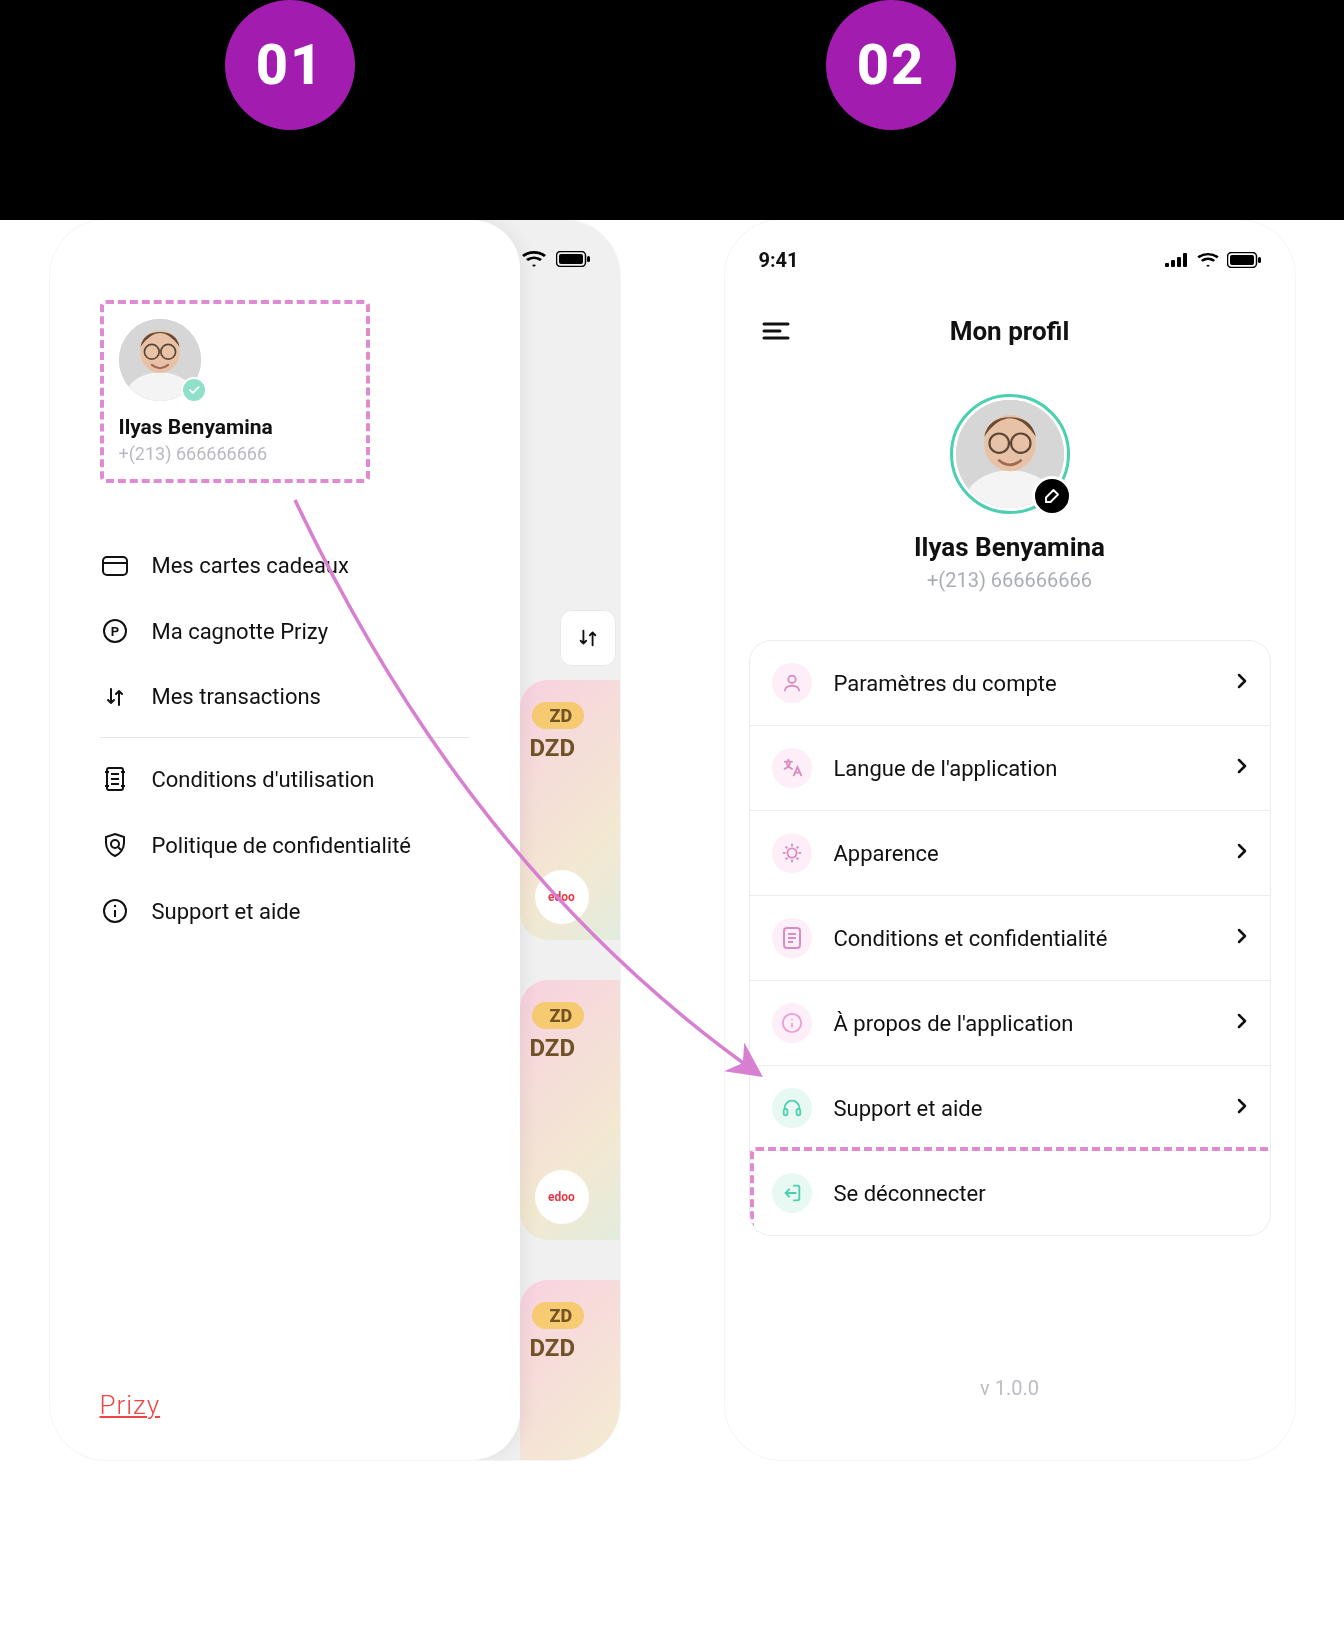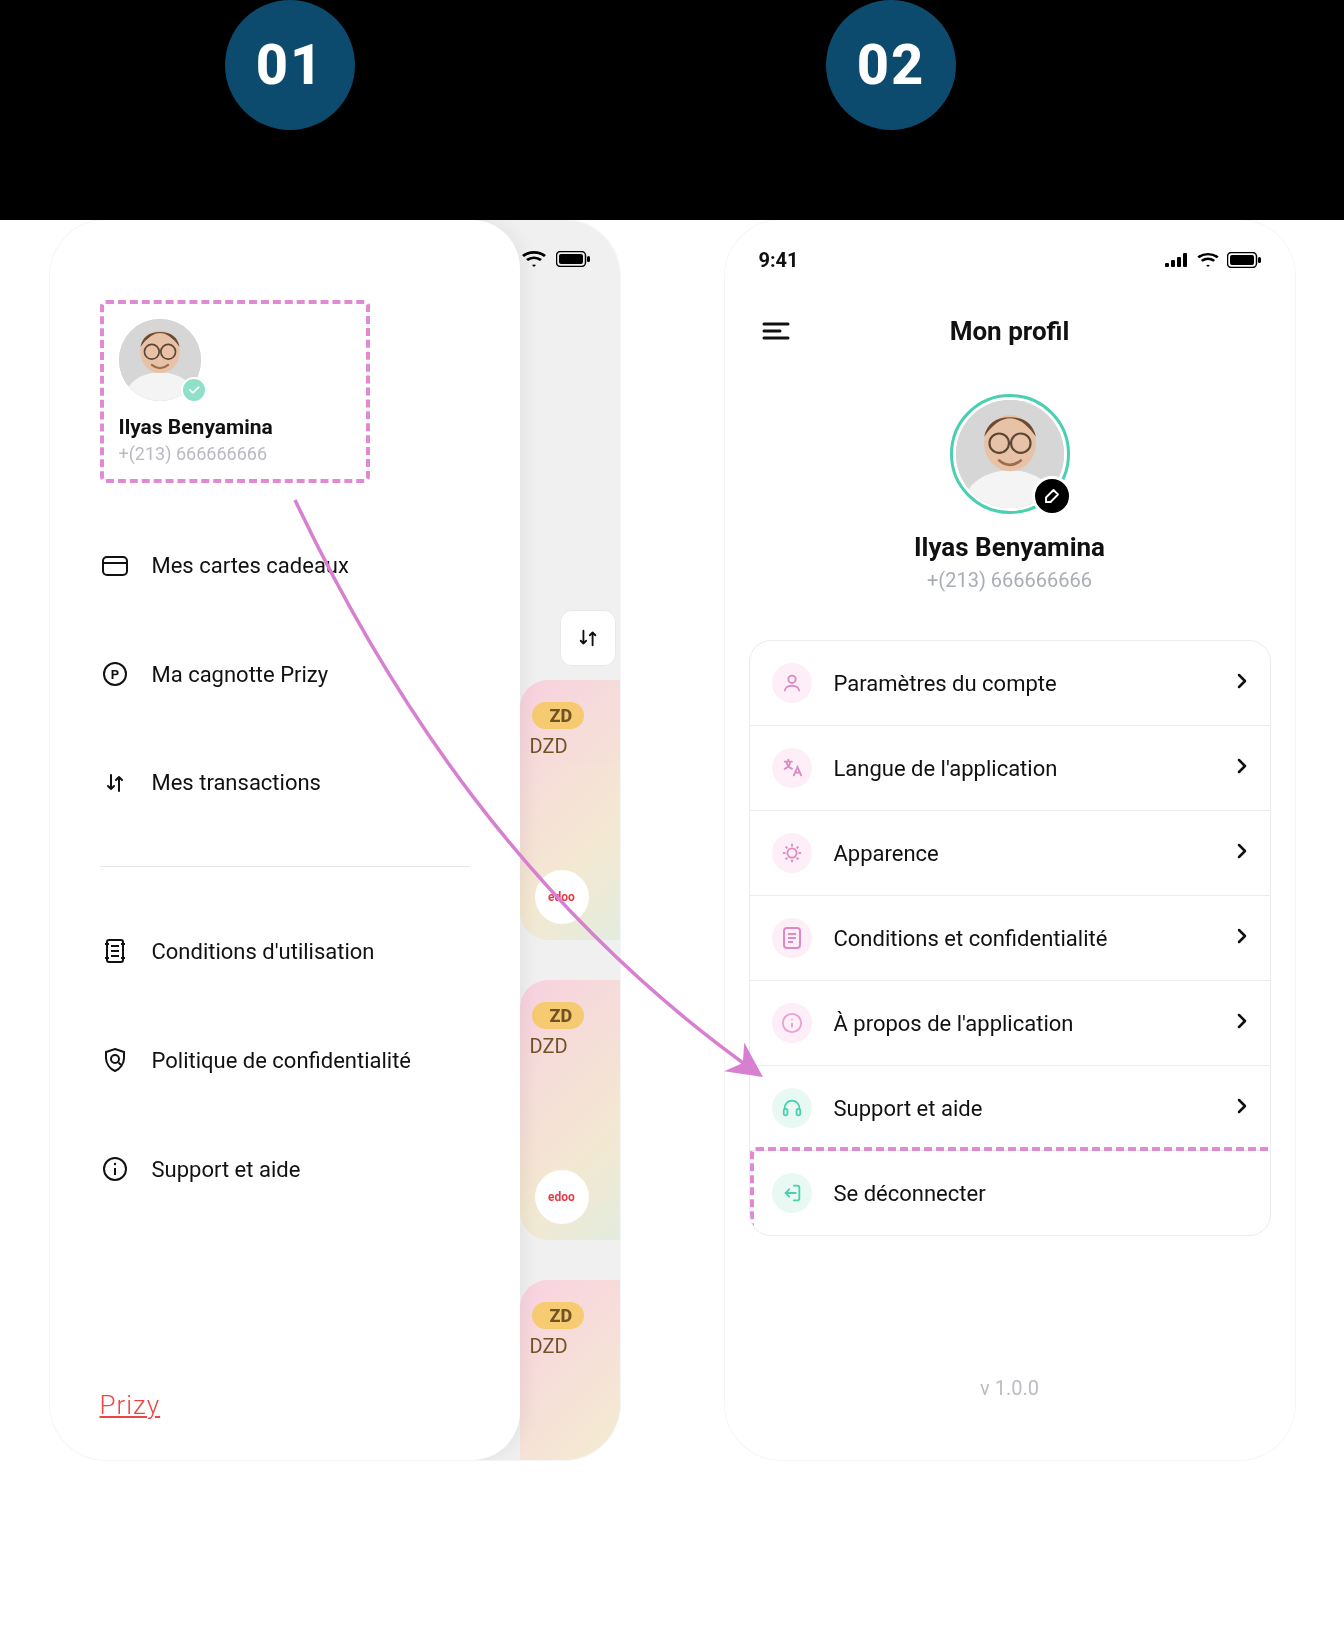--- a/index.html
+++ b/index.html
@@ -13,21 +13,21 @@
   .black-banner {
     position: absolute;
     top: 0; left: 0; right: 0;
     height: 220px;
     background: #000;
   }
   .step-badge {
     position: absolute;
     width: 130px; height: 130px;
     border-radius: 50%;
-    background: #0c4a6e;
+    background: #a21caf;
     color: #fff;
     font-weight: 800;
     font-size: 56px;
     display: flex; align-items: center; justify-content: center;
     letter-spacing: 2px;
     z-index: 10;
   }
   .step-badge.step1 { top: 0; left: 225px; }
   .step-badge.step2 { top: 0; left: 826px; }
 
@@ -90,21 +90,21 @@
   .verify-badge {
     position: absolute; bottom: -2px; right: -6px;
     width: 26px; height: 26px; border-radius: 50%;
     background: #8fe0c9;
     display:flex; align-items:center; justify-content:center;
     border: 2px solid #fff;
   }
   .profile-name { margin-top: 14px; font-weight: 700; font-size: 21px; color: #111; }
   .profile-phone { margin-top: 4px; font-size: 18px; color: #b9b9c4; }
 
-  .nav-list { margin-top: 50px; display:flex; flex-direction:column;gap:43px; }
+  .nav-list { margin-top: 50px; display:flex; flex-direction:column; }
   .nav-item {
     display:flex; align-items:center; gap: 22px;
     font-size: 22px; color:#111;
     padding: 20px 0;
     cursor: pointer;
   }
   .nav-item .ico { width:30px; display:flex; justify-content:center; color:#111; }
   .nav-divider { height:1px; background:#e6e6e6; margin: 8px 0 8px 0; }
   .panel-brand {
     margin-top: auto;
@@ -130,21 +130,21 @@
     opacity: 0.95;
   }
   .phone1 .bg-card .zd {
     position:absolute; top: 22px; left: 12px;
     background:#f6c96b; color:#6b4a1b;
     font-weight:800; font-size:18px;
     padding: 3px 12px 3px 18px; border-radius: 16px;
   }
   .phone1 .bg-card .dzd {
     position:absolute; top: 54px; left: 10px;
-    color:#6b4a1b; font-weight:400; font-size:20px;
+    color:#6b4a1b; font-weight:700; font-size:24px;
   }
   .phone1 .bg-chip {
     position:absolute; width:54px; height:54px; border-radius:50%;
     background:#fff; display:flex; align-items:center; justify-content:center;
     font-size:12px; color:#e63946; font-weight:700;
   }
   .phone1 .bg-card.bc1 { top: 460px; }
   .phone1 .bg-card.bc2 { top: 760px; }
   .phone1 .bg-card.bc3 { top: 1060px; }
 

